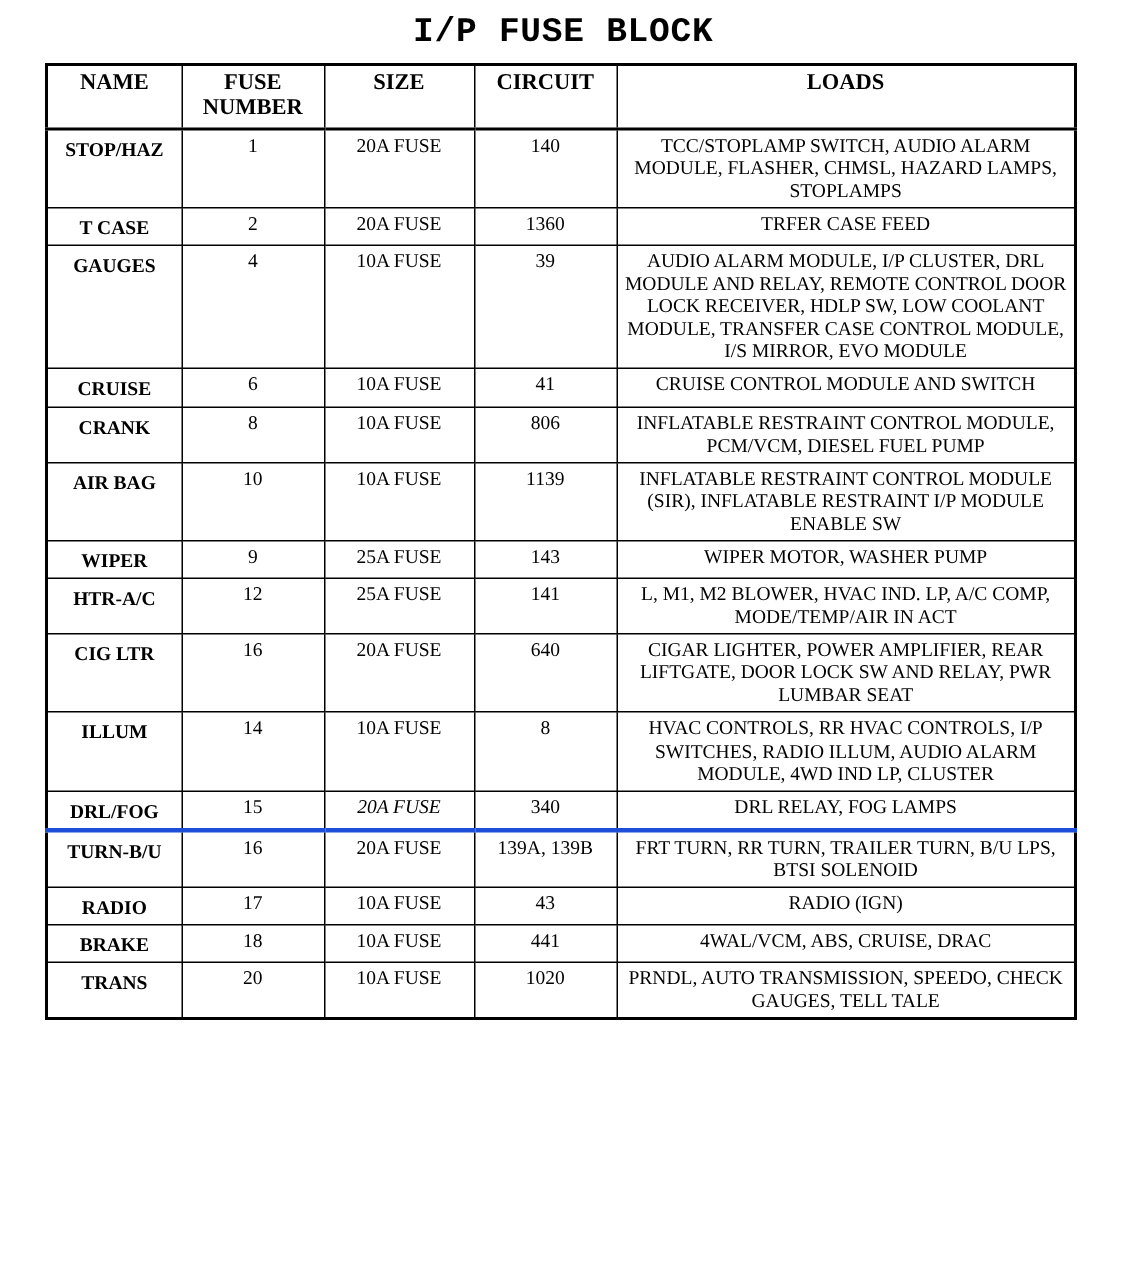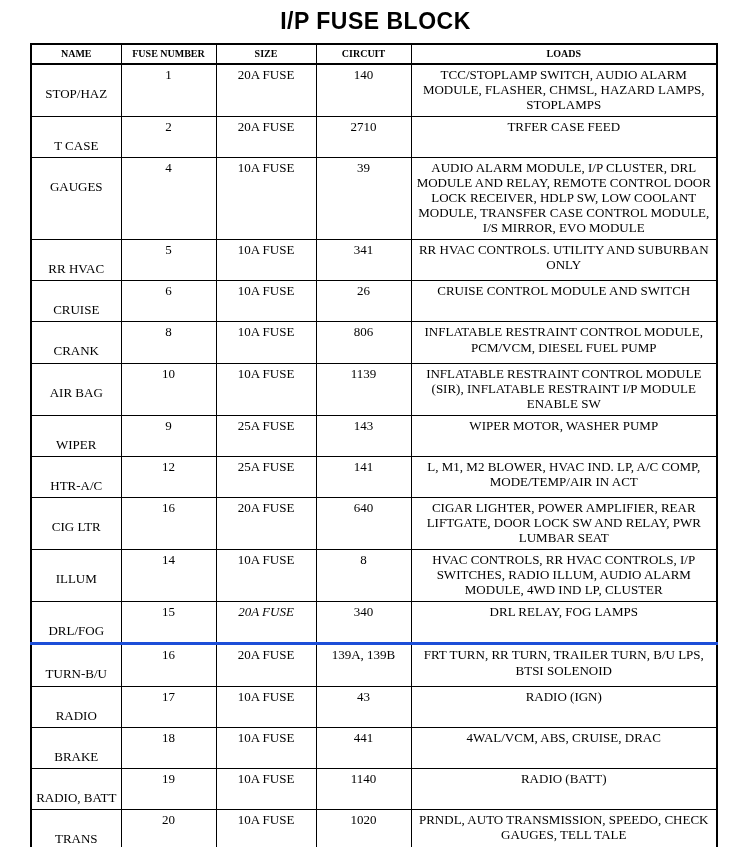--- a/index.html
+++ b/index.html
@@ -14,21 +14,21 @@
     color: #000000;
     -webkit-font-smoothing: antialiased;
   }
   .page {
     width: 747px;
     box-sizing: border-box;
     padding-top: 6px;
   }
   .page-title {
     text-align: center;
-    font-family: Liberation Sans, sans-serif;
+    font-family: Liberation Mono, monospace;
     font-weight: bold;
     font-size: 23px;
     letter-spacing: 0.5px;
     margin: 2px 0 8px 4px;
   }
   table.fuse-table {
     border-collapse: collapse;
     table-layout: fixed;
     width: 686px;
     margin-left: 30px;
@@ -44,26 +44,26 @@
   table.fuse-table td {
     border: 1px solid #000000;
     vertical-align: top;
     text-align: center;
     padding: 2px 4px 4px 4px;
     line-height: 1.16;
     word-wrap: break-word;
   }
   table.fuse-table th {
     font-weight: bold;
-    font-size: 10px;
+    font-size: 15px;
     padding-top: 3px;
     padding-bottom: 3px;
     border-bottom: 2px solid #000000;
   }
-  table.fuse-table td.cell-name { padding-top: 21px; }
+  table.fuse-table td.cell-name { padding-top: 5px; font-weight: bold; }
   table.fuse-table tr.thick-top td {
     border-top: 3px solid #1d4ed8;
   }
   table.fuse-table td.italic {
     font-style: italic;
   }
 </style>
 </head>
 <body>
 
@@ -92,42 +92,35 @@
           <td class="cell-name">STOP/HAZ</td>
           <td class="cell-fuse-number">1</td>
           <td class="cell-size">20A FUSE</td>
           <td class="cell-circuit">140</td>
           <td class="cell-loads">TCC/STOPLAMP SWITCH, AUDIO ALARM MODULE, FLASHER, CHMSL, HAZARD LAMPS, STOPLAMPS</td>
         </tr>
         <tr>
           <td class="cell-name">T CASE</td>
           <td class="cell-fuse-number">2</td>
           <td class="cell-size">20A FUSE</td>
-          <td class="cell-circuit">2710</td>
+          <td class="cell-circuit">1360</td>
           <td class="cell-loads">TRFER CASE FEED</td>
         </tr>
         <tr>
           <td class="cell-name">GAUGES</td>
           <td class="cell-fuse-number">4</td>
           <td class="cell-size">10A FUSE</td>
           <td class="cell-circuit">39</td>
           <td class="cell-loads">AUDIO ALARM MODULE, I/P CLUSTER, DRL MODULE AND RELAY, REMOTE CONTROL DOOR LOCK RECEIVER, HDLP SW, LOW COOLANT MODULE, TRANSFER CASE CONTROL MODULE, I/S MIRROR, EVO MODULE</td>
         </tr>
         <tr>
-          <td class="cell-name">RR HVAC</td>
-          <td class="cell-fuse-number">5</td>
-          <td class="cell-size">10A FUSE</td>
-          <td class="cell-circuit">341</td>
-          <td class="cell-loads">RR HVAC CONTROLS. UTILITY AND SUBURBAN ONLY</td>
-        </tr>
-        <tr>
           <td class="cell-name">CRUISE</td>
           <td class="cell-fuse-number">6</td>
           <td class="cell-size">10A FUSE</td>
-          <td class="cell-circuit">26</td>
+          <td class="cell-circuit">41</td>
           <td class="cell-loads">CRUISE CONTROL MODULE AND SWITCH</td>
         </tr>
         <tr>
           <td class="cell-name">CRANK</td>
           <td class="cell-fuse-number">8</td>
           <td class="cell-size">10A FUSE</td>
           <td class="cell-circuit">806</td>
           <td class="cell-loads">INFLATABLE RESTRAINT CONTROL MODULE, PCM/VCM, DIESEL FUEL PUMP</td>
         </tr>
         <tr>
@@ -187,27 +180,20 @@
           <td class="cell-loads">RADIO (IGN)</td>
         </tr>
         <tr>
           <td class="cell-name">BRAKE</td>
           <td class="cell-fuse-number">18</td>
           <td class="cell-size">10A FUSE</td>
           <td class="cell-circuit">441</td>
           <td class="cell-loads">4WAL/VCM, ABS, CRUISE, DRAC</td>
         </tr>
         <tr>
-          <td class="cell-name">RADIO, BATT</td>
-          <td class="cell-fuse-number">19</td>
-          <td class="cell-size">10A FUSE</td>
-          <td class="cell-circuit">1140</td>
-          <td class="cell-loads">RADIO (BATT)</td>
-        </tr>
-        <tr>
           <td class="cell-name">TRANS</td>
           <td class="cell-fuse-number">20</td>
           <td class="cell-size">10A FUSE</td>
           <td class="cell-circuit">1020</td>
           <td class="cell-loads">PRNDL, AUTO TRANSMISSION, SPEEDO, CHECK GAUGES, TELL TALE</td>
         </tr>
       </tbody>
   </table>
 </div>
 

